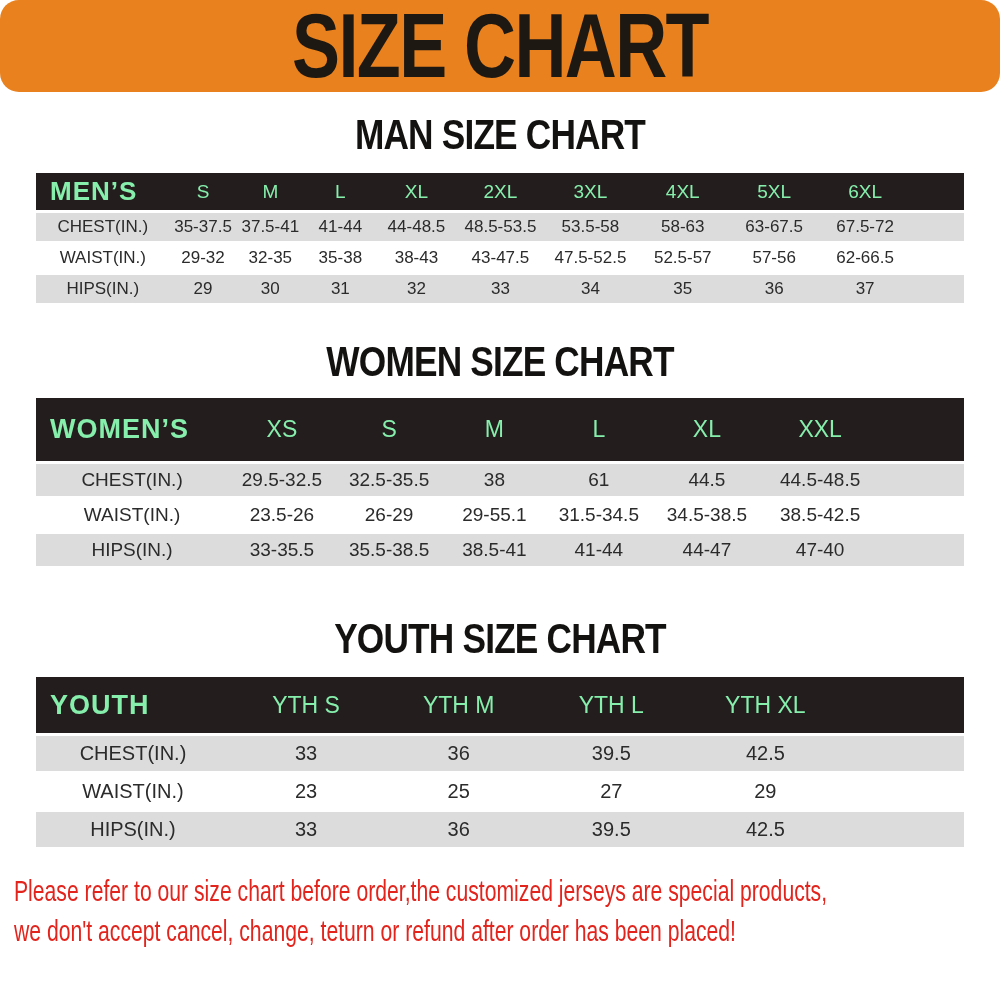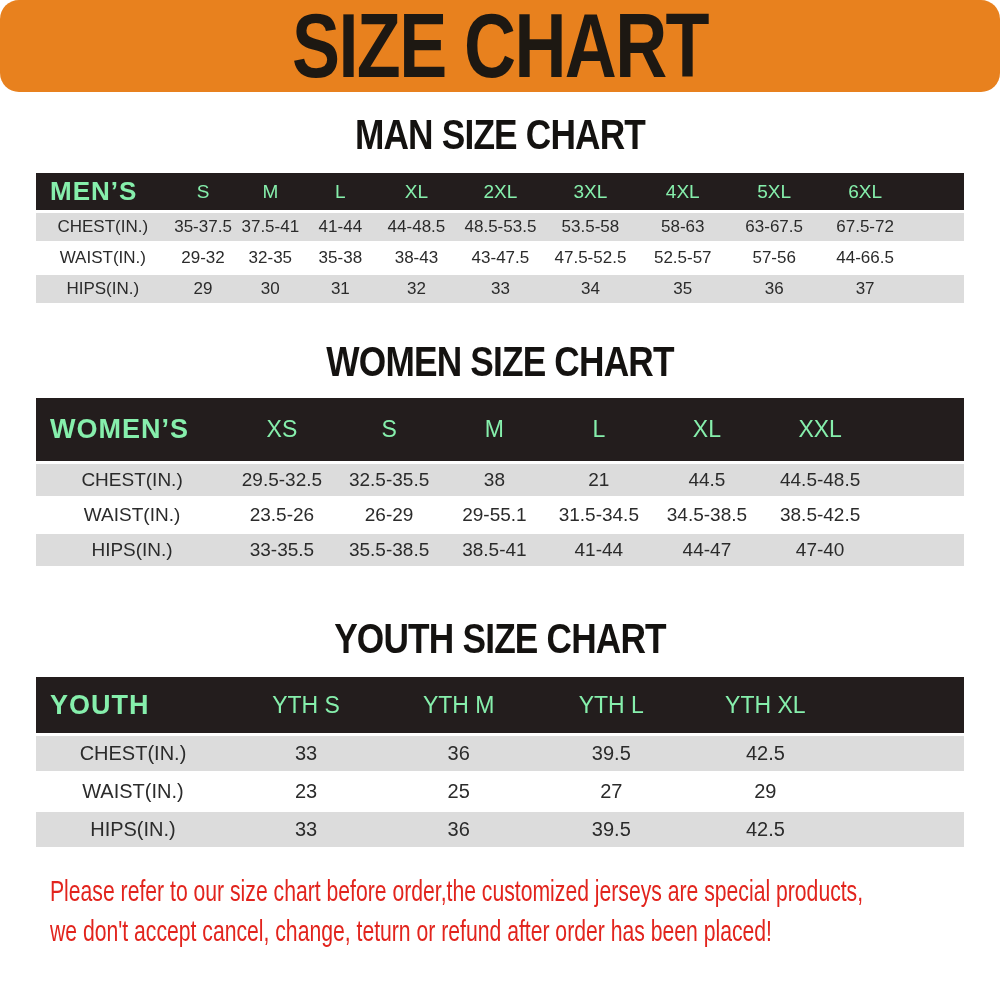--- a/index.html
+++ b/index.html
@@ -91,21 +91,21 @@
   .t-women th:first-child { font-size: 27px; }
   .t-women td { height: 32px; font-size: 19px; }
 
   .t-youth th { height: 56px; font-size: 23px; }
   .t-youth th:first-child { font-size: 27px; }
   .t-youth td { height: 35px; font-size: 20px; }
 
   
   .disclaimer {
     margin-top: 24px;
-    padding-left: 50px;
+    padding-left: 14px;
   }
   .disclaimer p {
     margin: 0;
     font-size: 29px;
     line-height: 40px;
     color: #E2241D;
     transform: scaleX(0.73);
     transform-origin: 0 50%;
     white-space: nowrap;
   }
@@ -167,21 +167,21 @@
           <tr>
             <td>WAIST(IN.)</td>
             <td>29-32</td>
             <td>32-35</td>
             <td>35-38</td>
             <td>38-43</td>
             <td>43-47.5</td>
             <td>47.5-52.5</td>
             <td>52.5-57</td>
             <td>57-56</td>
-            <td>44-66.5</td>
+            <td>62-66.5</td>
             <td></td>
           </tr>
           <tr>
             <td>HIPS(IN.)</td>
             <td>29</td>
             <td>30</td>
             <td>31</td>
             <td>32</td>
             <td>33</td>
             <td>34</td>
@@ -218,21 +218,21 @@
             <th>XXL</th>
             <th></th>
           </tr>
         </thead>
         <tbody>
           <tr>
             <td>CHEST(IN.)</td>
             <td>29.5-32.5</td>
             <td>32.5-35.5</td>
             <td>38</td>
-            <td>21</td>
+            <td>61</td>
             <td>44.5</td>
             <td>44.5-48.5</td>
             <td></td>
           </tr>
           <tr>
             <td>WAIST(IN.)</td>
             <td>23.5-26</td>
             <td>26-29</td>
             <td>29-55.1</td>
             <td>31.5-34.5</td>

